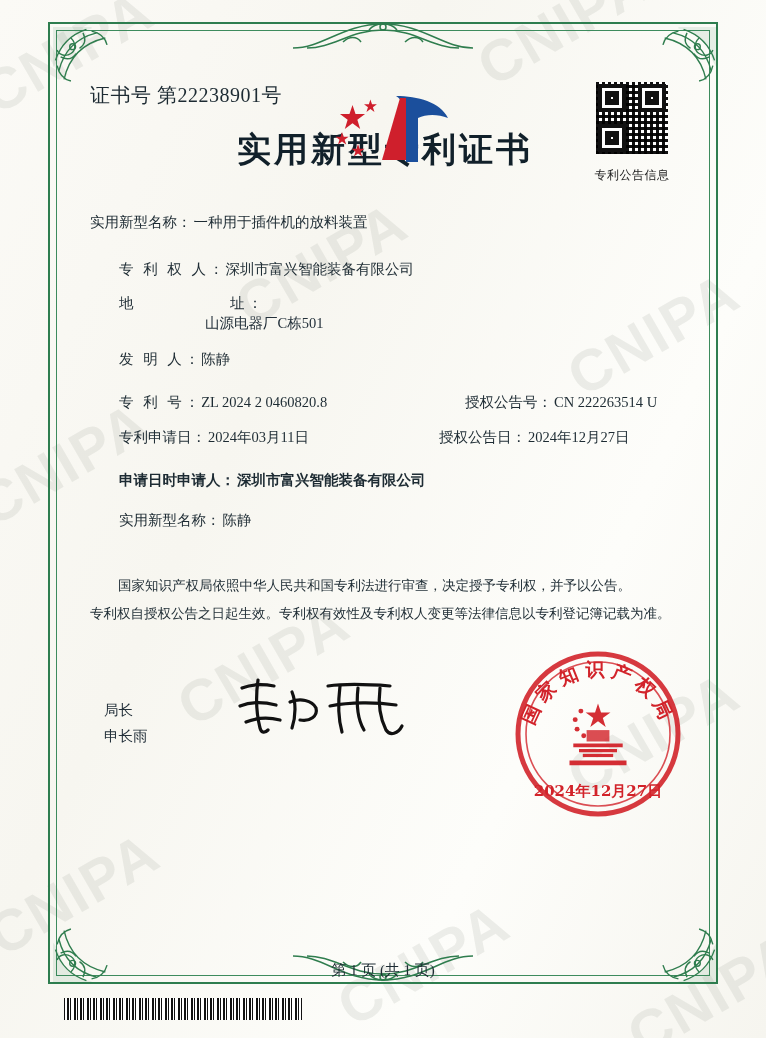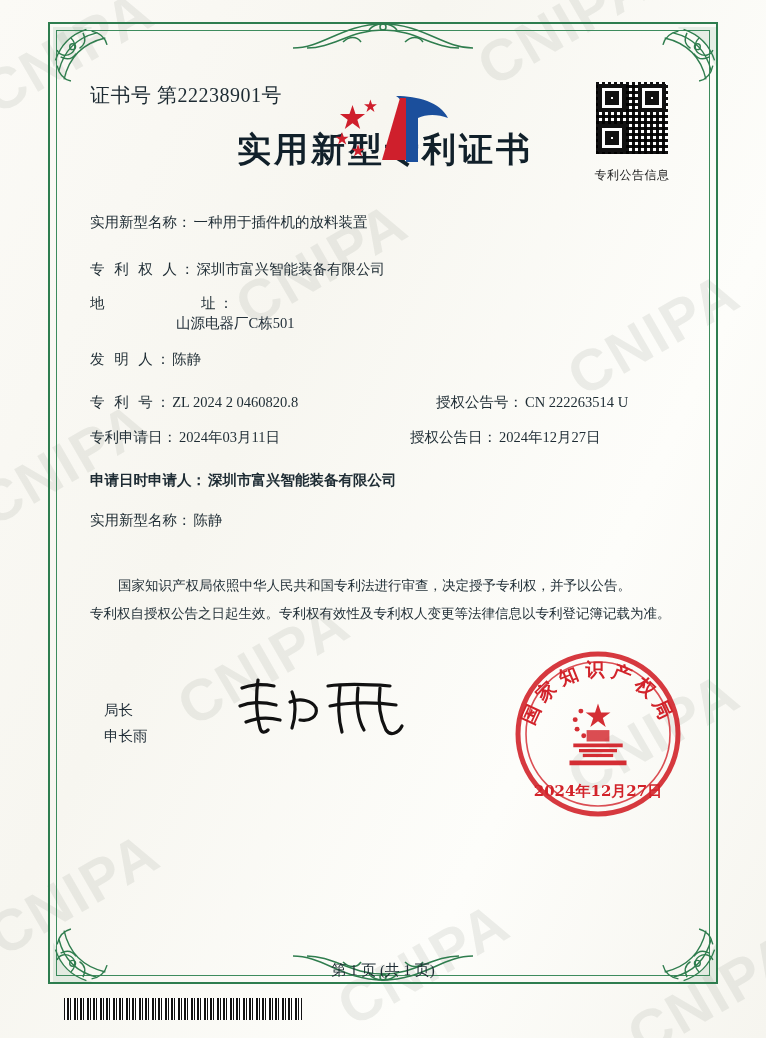--- a/index.html
+++ b/index.html
@@ -149,20 +149,21 @@
   .invention-name {
     margin-top: 40px;
     font-size: 14.5px;
     color: #1d2b33;
   }
 
   .fields {
     margin-top: 30px;
     font-size: 14.5px;
     line-height: 1.05;
+    margin-left: 29px;
   }
   .row {
     display: flex;
     margin-bottom: 20px;
   }
   .label {
     white-space: pre;
     color: #1d2b33;
   }
   .colon { margin: 0 2px 0 0; }

